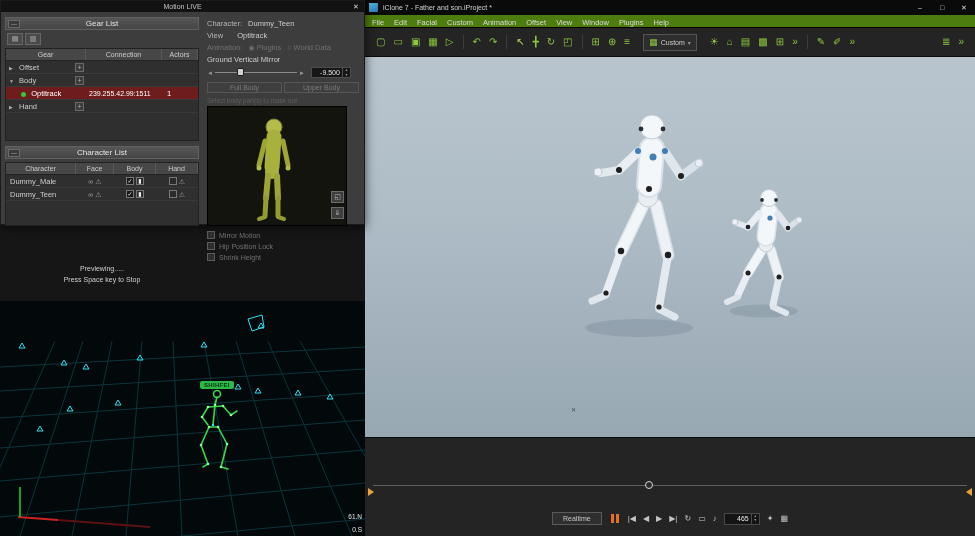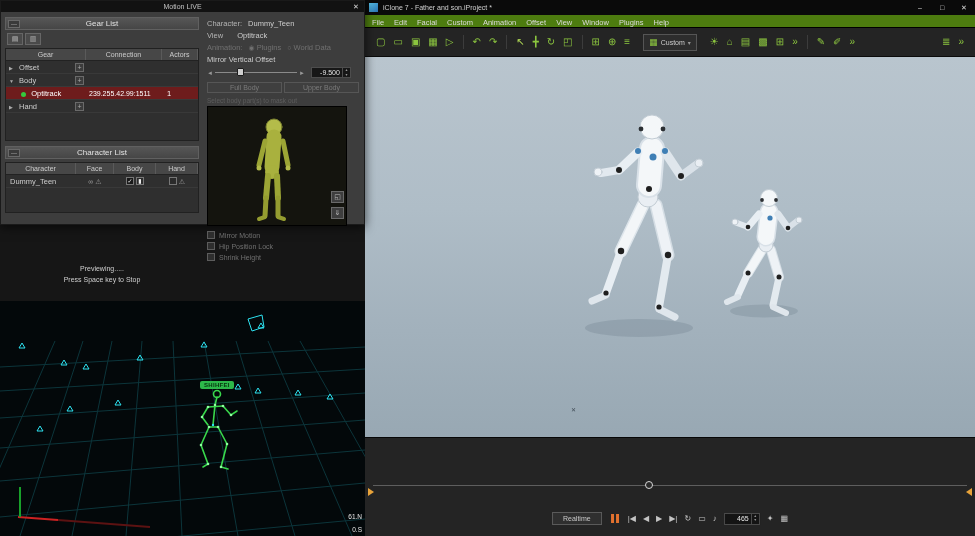--- a/index.html
+++ b/index.html
@@ -434,20 +434,35 @@
       <span>Character List</span>
     </div>
     <div class="tbl">
       <div class="tbl-h">
         <div style="width:70px;">Character</div>
         <div style="width:38px;">Face</div>
         <div style="width:42px;">Body</div>
         <div style="width:42px;">Hand</div>
       </div>
       <div class="g-row">
+        <div class="c-char">Dummy_Male</div>
+        <div class="c-face center">
+          <span class="mini-ico">∞</span>
+          <span class="mini-ico">⚠</span>
+        </div>
+        <div class="c-body center">
+          <span class="chk on">✓</span>
+          <span class="chk">▮</span>
+        </div>
+        <div class="c-hand center">
+          <span class="chk"></span>
+          <span class="mini-ico">⚠</span>
+        </div>
+      </div>
+      <div class="g-row">
         <div class="c-char">Dummy_Teen</div>
         <div class="c-face center">
           <span class="mini-ico">∞</span>
           <span class="mini-ico">⚠</span>
         </div>
         <div class="c-body center">
           <span class="chk on">✓</span>
           <span class="chk">▮</span>
         </div>
         <div class="c-hand center">
@@ -471,21 +486,21 @@
     </div>
     <div class="d-row">
       <span class="d-label">View</span>
       <span style="margin-left:8px;">Optitrack</span>
     </div>
     <div class="d-row grayed">
       <span>Animation:</span>
       <span class="radio">◉</span><span>Plugins</span>
       <span class="radio">○</span><span>World Data</span>
     </div>
-    <div class="d-row">Mirror Vertical Offset</div>
+    <div class="d-row">Ground Vertical Mirror</div>
     <div class="slider-row">
       <span class="sl-arrow">◄</span>
       <div class="sl-track">
         <div class="sl-handle"></div>
       </div>
       <span class="sl-arrow">►</span>
       <div class="num-box">
         <span>-9.500</span>
         <div class="spin">
           <span>▴</span>

